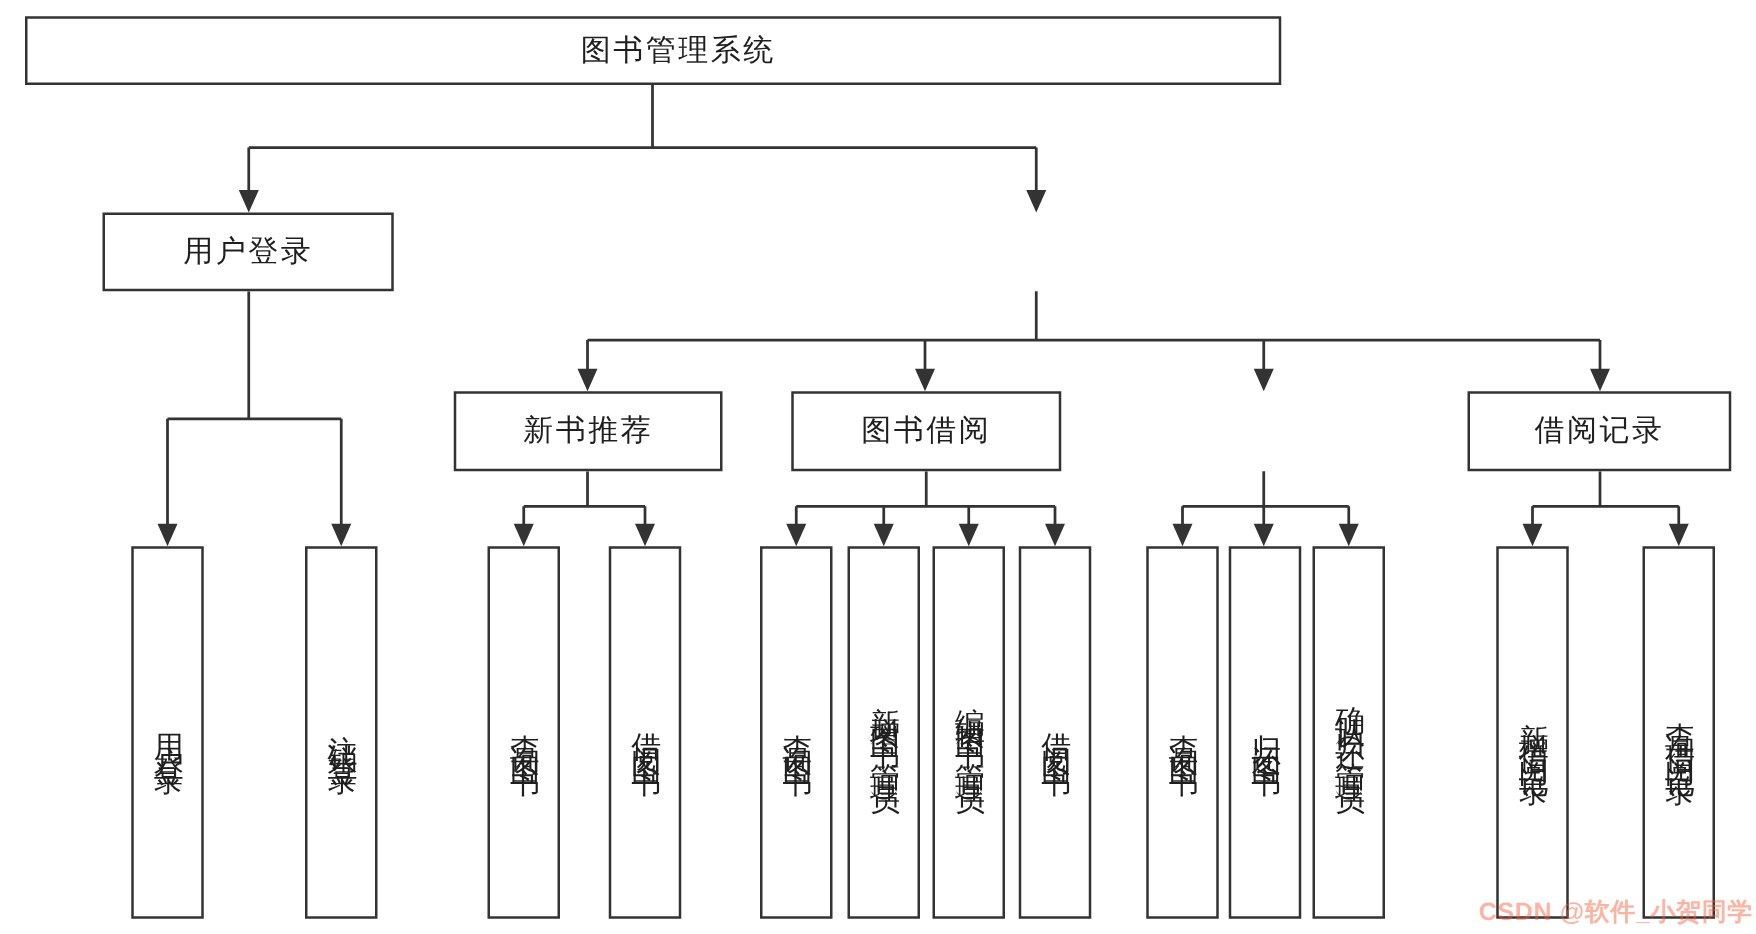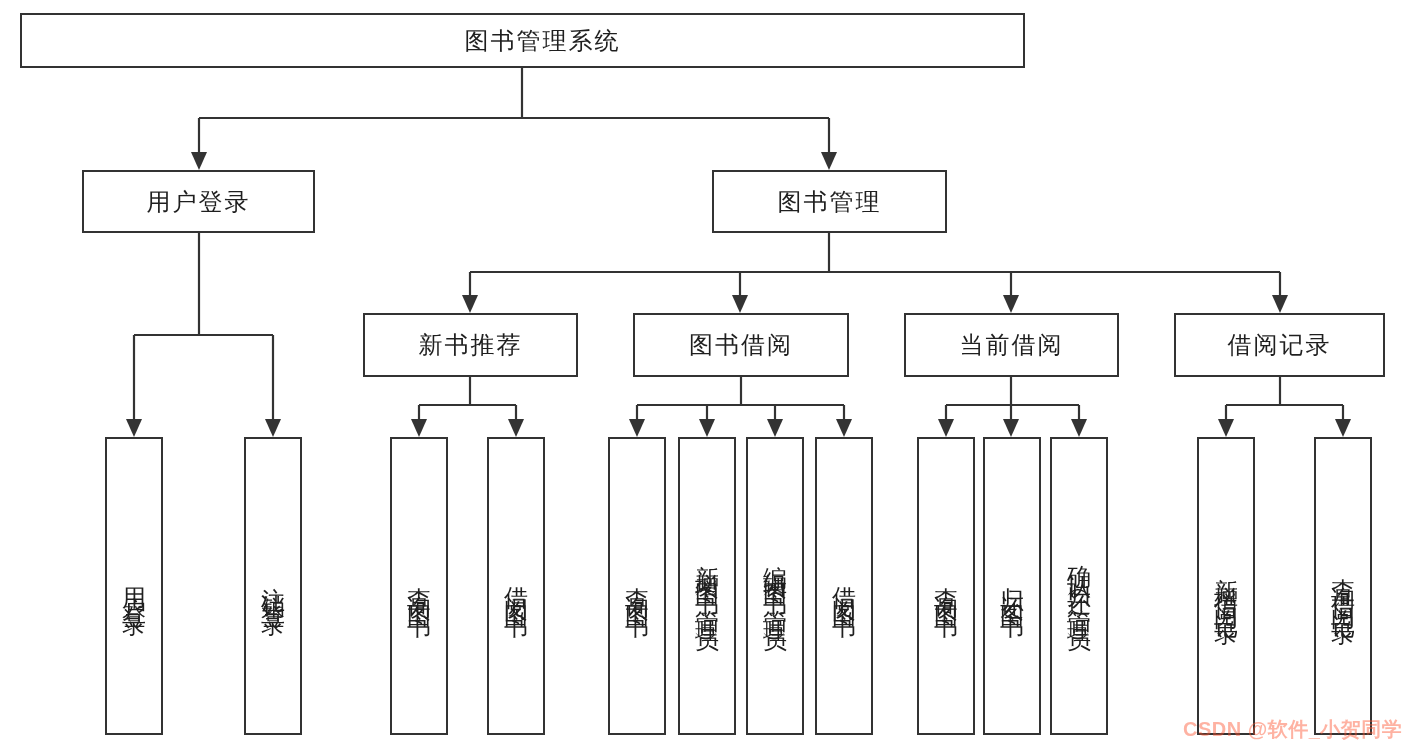--- a/index.html
+++ b/index.html
@@ -137,33 +137,27 @@
     </g>
   </svg>
 
   <div class="box h n-root">
     <span>图书管理系统</span>
   </div>
 
   <div class="box h n-userlogin">
     <span>用户登录</span>
   </div>
-  <div class="box h n-bookmgmt">
-    <span>图书管理</span>
-  </div>
 
   <div class="box h n-borrowing">
     <span>图书借阅</span>
   </div>
   <div class="box h n-newrec">
     <span>新书推荐</span>
   </div>
-  <div class="box h n-current">
-    <span>当前借阅</span>
-  </div>
   <div class="box h n-records">
     <span>借阅记录</span>
   </div>
 
   <div class="box v leaf l-1">
     <span>用户登录</span>
   </div>
   <div class="box v leaf l-2">
     <span>注销登录</span>
   </div>

